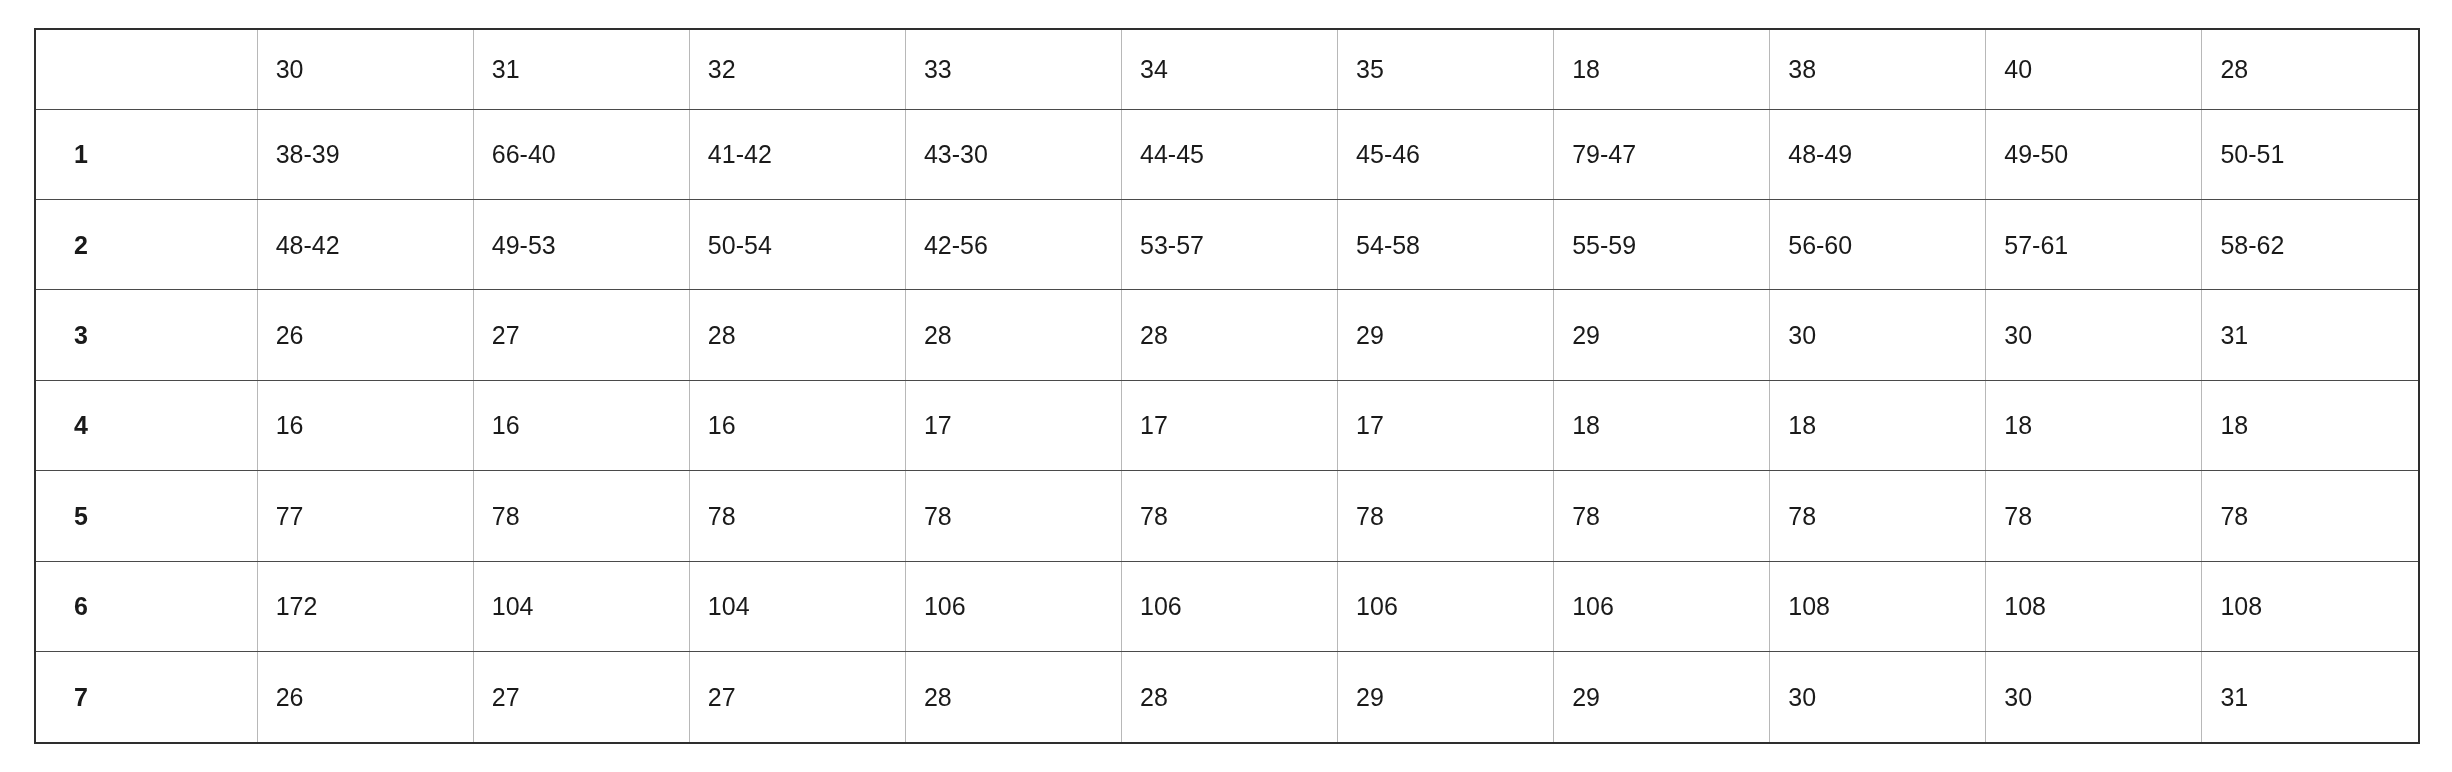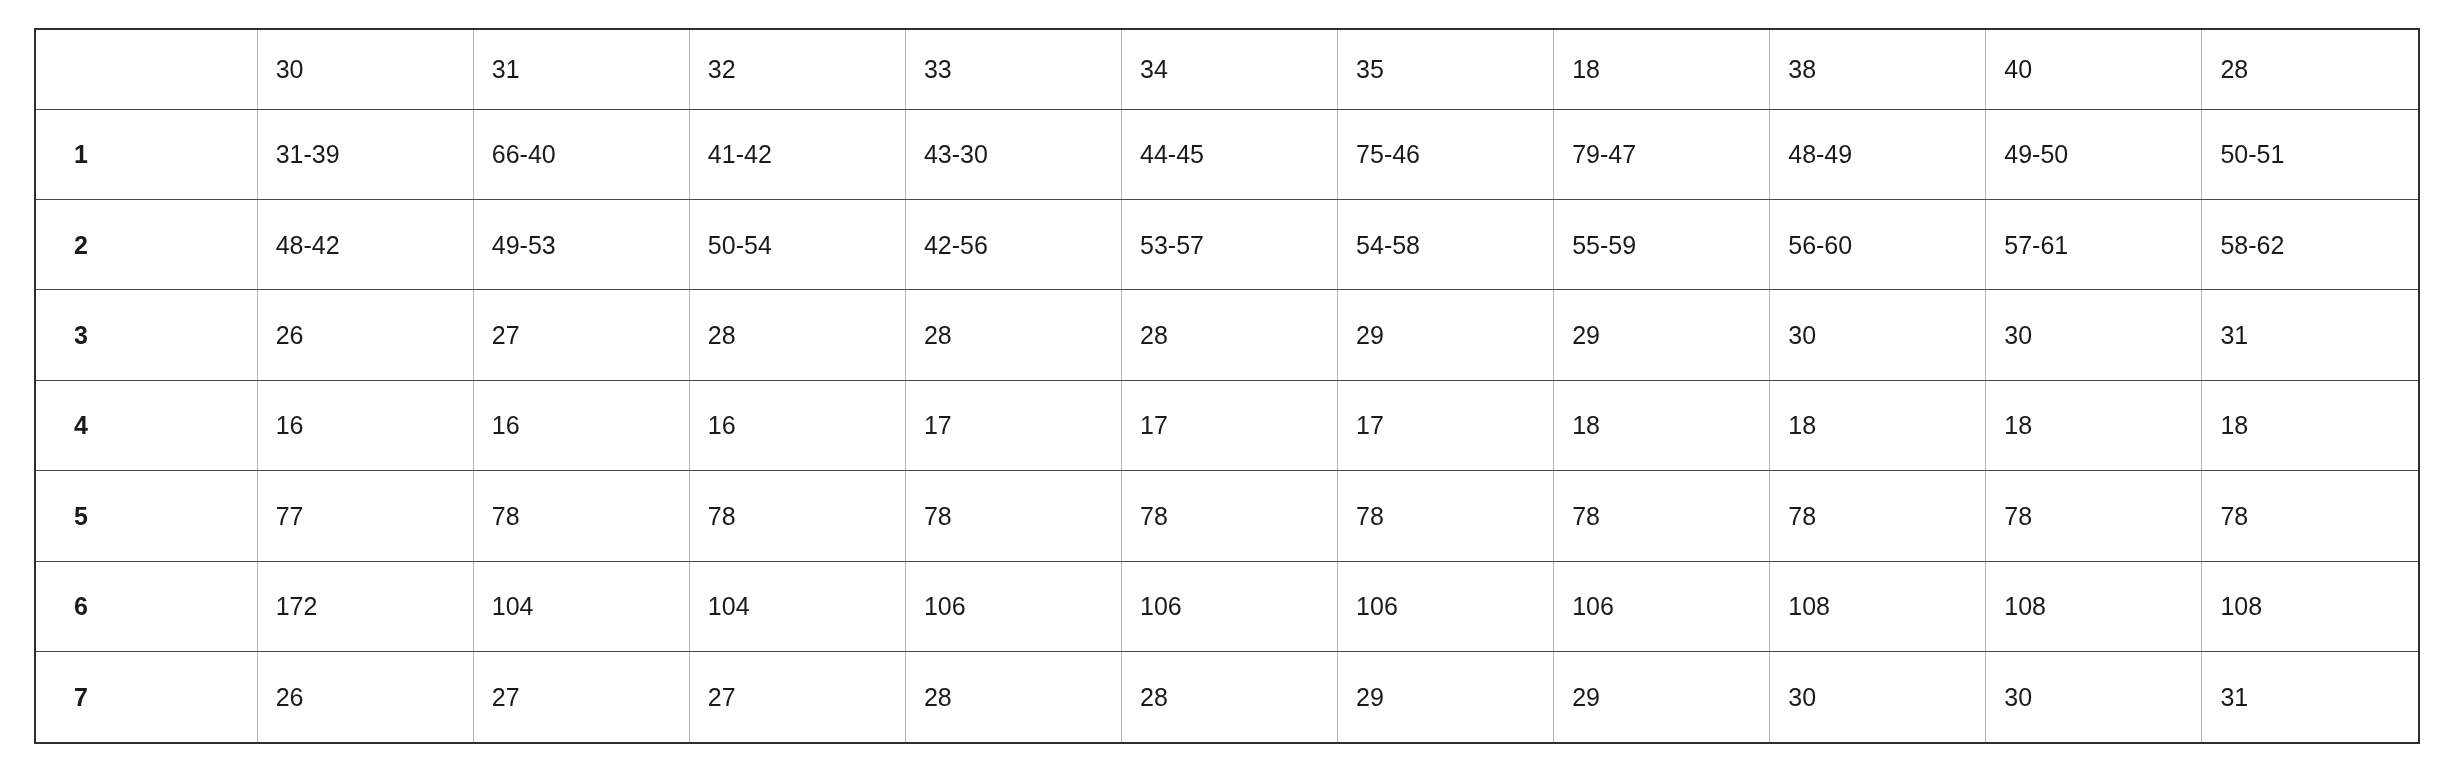--- a/index.html
+++ b/index.html
@@ -112,26 +112,26 @@
           <th class="col-head">35</th>
           <th class="col-head">18</th>
           <th class="col-head">38</th>
           <th class="col-head">40</th>
           <th class="col-head">28</th>
         </tr>
       </thead>
       <tbody>
         <tr>
           <th class="row-head">1</th>
-          <td>31-39</td>
+          <td>38-39</td>
           <td>66-40</td>
           <td>41-42</td>
           <td>43-30</td>
           <td>44-45</td>
-          <td>75-46</td>
+          <td>45-46</td>
           <td>79-47</td>
           <td>48-49</td>
           <td>49-50</td>
           <td>50-51</td>
         </tr>
         <tr>
           <th class="row-head">2</th>
           <td>48-42</td>
           <td>49-53</td>
           <td>50-54</td>

